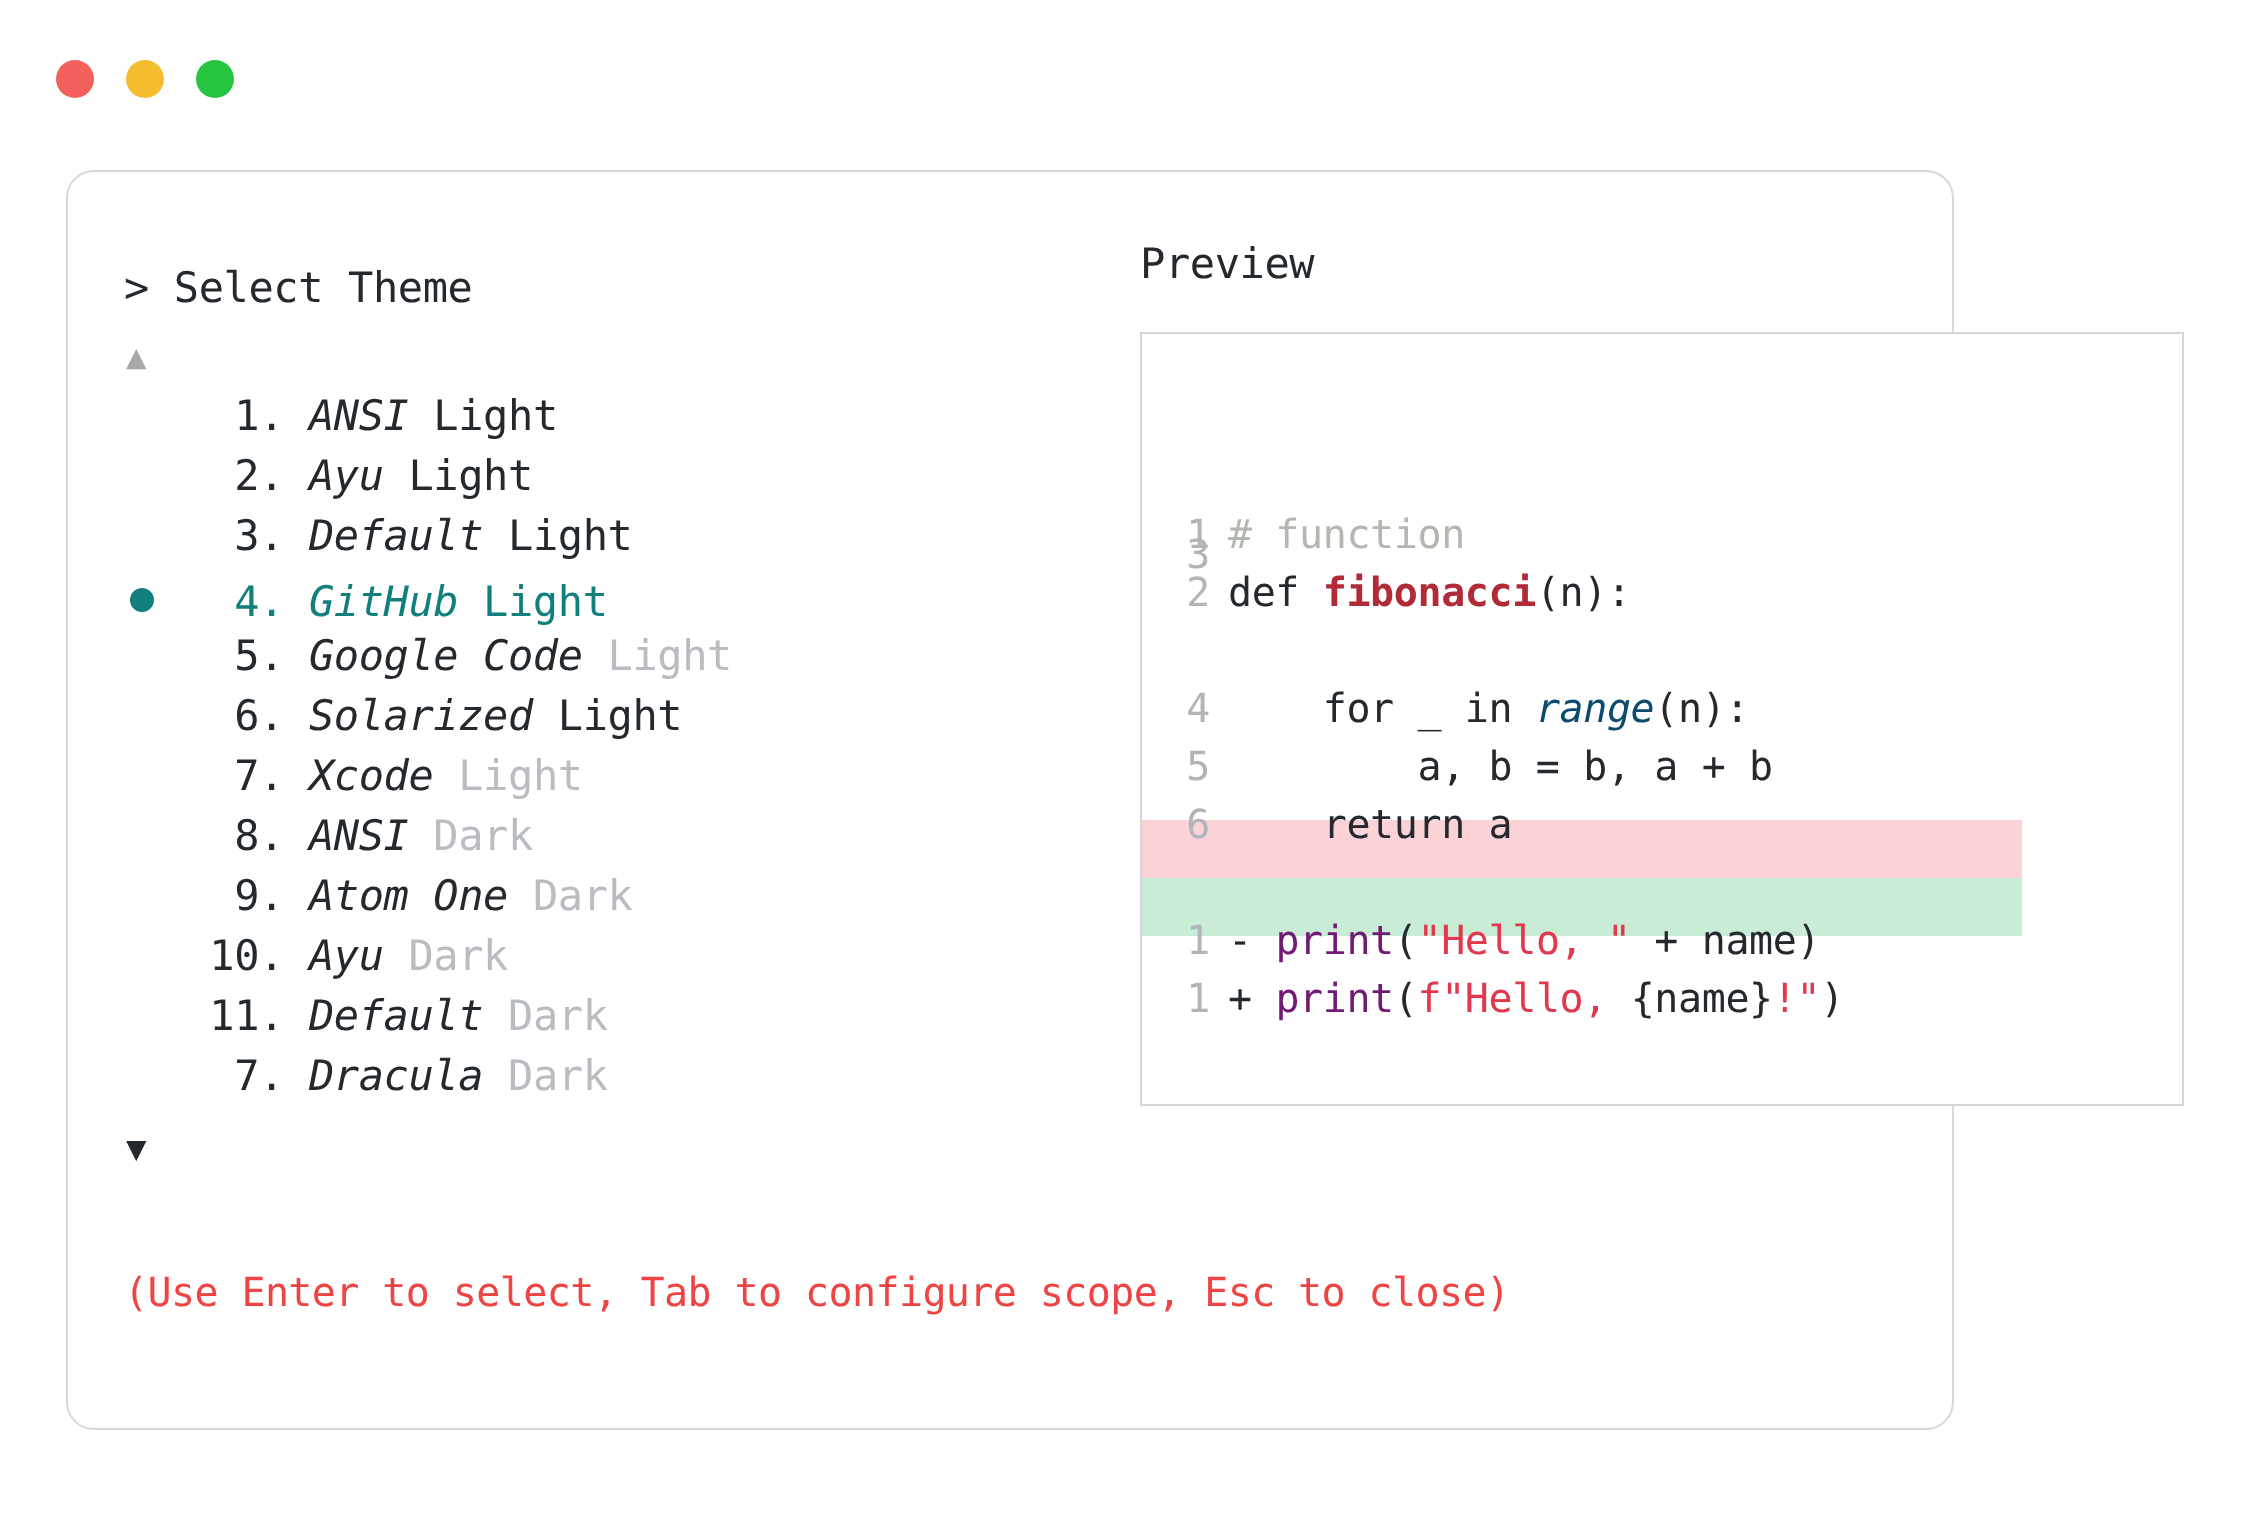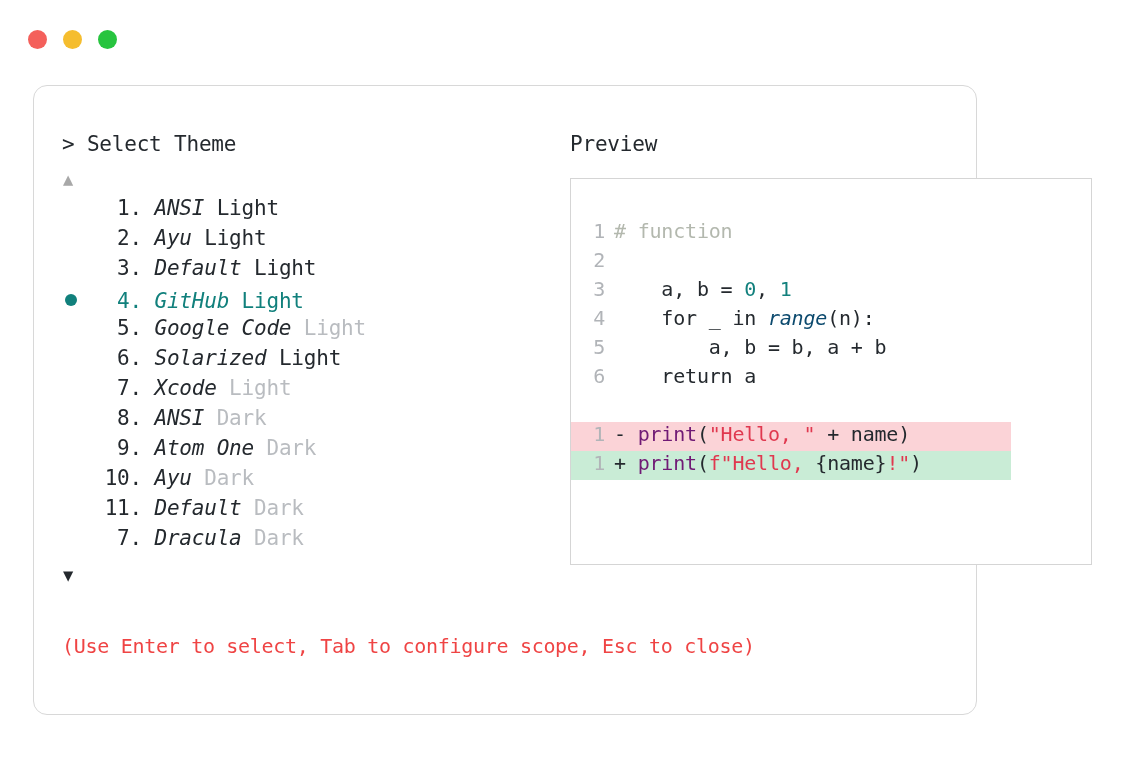--- a/index.html
+++ b/index.html
@@ -116,21 +116,21 @@
   .suffix.dim { color: #b9bcc0; }
   .theme-item.selected .idx,
   .theme-item.selected .idx-dot,
   .theme-item.selected .name,
   .theme-item.selected .suffix { color: #11807c; }
 
   
   .right-col {
     position: absolute;
     left: 508px;
-    top: 46px;
+    top: 34px;
     width: 524px;
     padding-left: 28px;
   }
   .preview-label {
     font-size: 21px;
     color: #24292e;
     letter-spacing: -0.2px;
   }
   .preview-box {
     margin-top: 22px;
@@ -152,21 +152,21 @@
     white-space: pre;
     padding-left: 20px;
   }
   .ln {
     color: #b1b4b8;
     width: 14px;
     flex: 0 0 14px;
     text-align: right;
     margin-right: 9px;
   }
-  .code-body { color: #24292e; }
+  .code-body { color: #24292e; margin-top: 48px; }
 
   .tok-comment { color: #b3b8ae; }
   .tok-def     { color: #24292e; }
   .tok-fname   { color: #b02a37; font-weight: 600; }
   .tok-num     { color: #12807d; }
   .tok-builtin { color: #0c4a6e; font-style: italic; }
   .tok-func    { color: #701a75; }
   .tok-str     { color: #e0384f; }
   .tok-plain   { color: #24292e; }
 
@@ -231,22 +231,22 @@
         </div>
 
       <div class="scroll-arrow down">▼</div>
     </div>
 
     <div class="right-col">
       <div class="preview-label">Preview</div>
       <div class="preview-box">
         <div id="code-block">
             <div class="code-line"><span class="ln">1</span><span class="code-body"><span class="tok-comment"># function</span></span></div>
-            <div class="code-line"><span class="ln">2</span></div>
-            <div class="code-line"><span class="ln">3</span><span class="code-body"><span class="tok-plain">    a, b = </span><span class="tok-num">0</span><span class="tok-plain">, </span><span class="tok-num">1</span></span></div>
+            <div class="code-line"><span class="ln">2</span><span class="code-body"><span class="tok-def">def </span><span class="tok-fname">fibonacci</span><span class="tok-plain">(n):</span></span></div>
+            <div class="code-line"><span class="ln">3</span></div>
             <div class="code-line"><span class="ln">4</span><span class="code-body"><span class="tok-plain">    for _ in </span><span class="tok-builtin">range</span><span class="tok-plain">(n):</span></span></div>
             <div class="code-line"><span class="ln">5</span><span class="code-body"><span class="tok-plain">        a, b = b, a + b</span></span></div>
             <div class="code-line"><span class="ln">6</span><span class="code-body"><span class="tok-plain">    return a</span></span></div>
           </div>
         <div class="blank-line"></div>
         <div id="diff-block">
             <div class="diff-line minus"><span class="ln">1</span><span class="diff-sign">- </span><span class="code-body"><span class="tok-func">print</span><span class="tok-plain">(</span><span class="tok-str">"Hello, "</span><span class="tok-plain"> + name)</span></span></div>
             <div class="diff-line plus"><span class="ln">1</span><span class="diff-sign">+ </span><span class="code-body"><span class="tok-func">print</span><span class="tok-plain">(</span><span class="tok-str">f"Hello, </span><span class="tok-plain">{name}</span><span class="tok-str">!"</span><span class="tok-plain">)</span></span></div>
           </div>
       </div>

